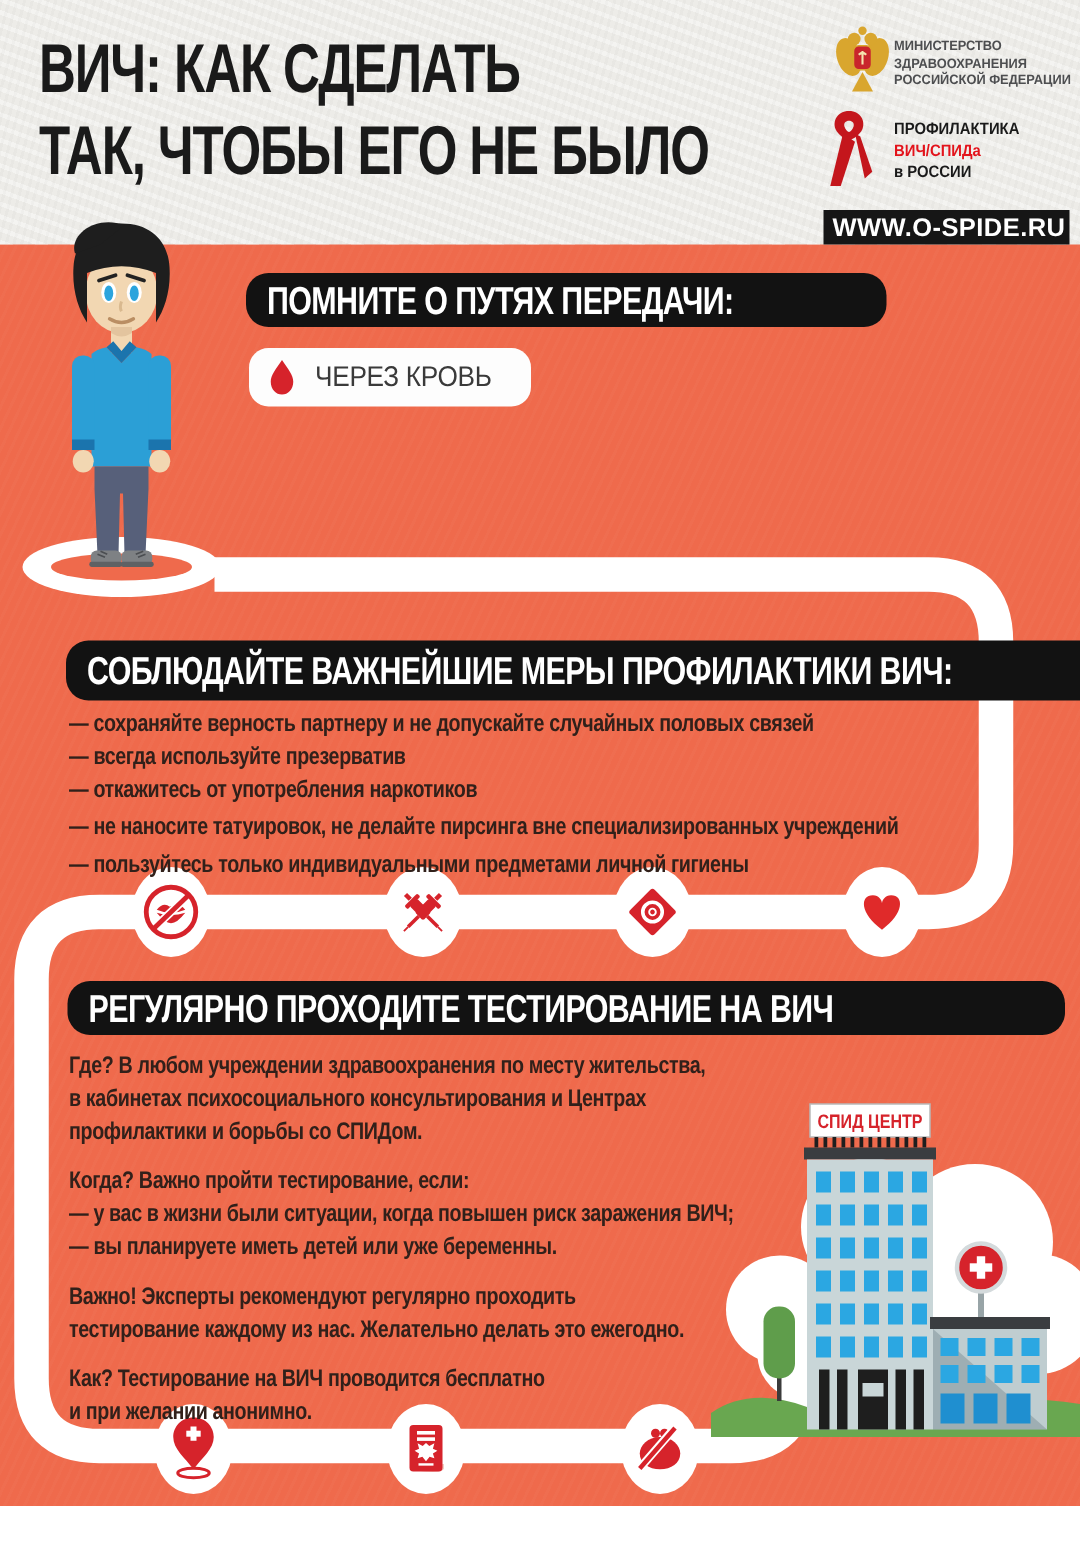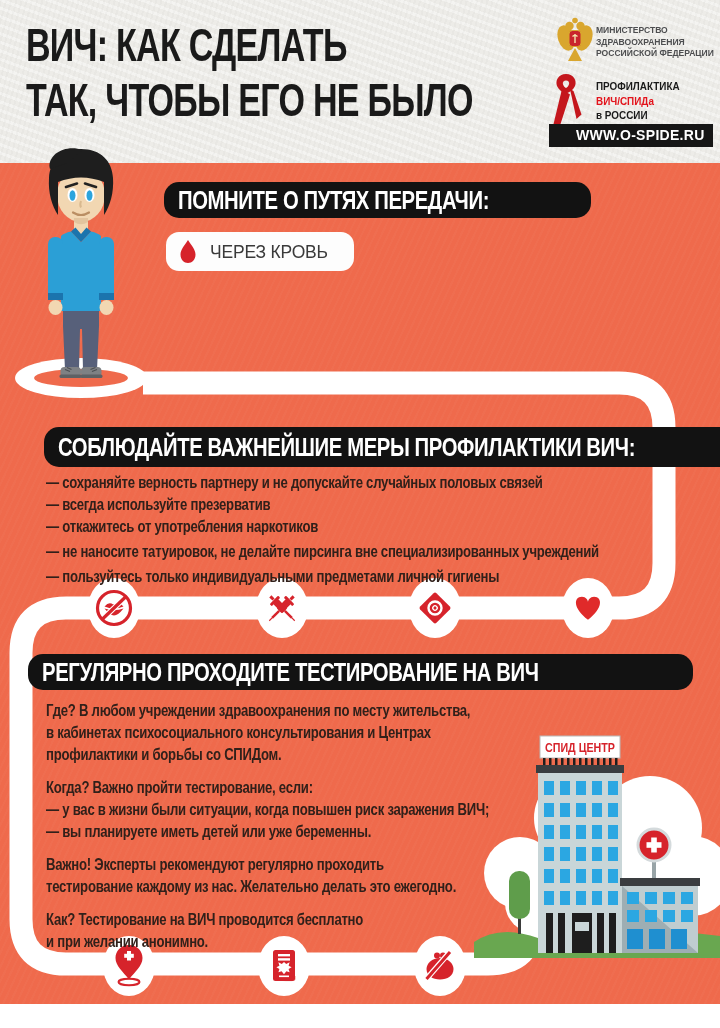--- a/index.html
+++ b/index.html
@@ -11,22 +11,22 @@
   .header{left:0;top:0;width:720px;height:163px;background:#EDECE8;
     background-image:repeating-linear-gradient(105deg,rgba(0,0,0,.02) 0 2px,transparent 2px 5px),
                      repeating-linear-gradient(20deg,rgba(255,255,255,.4) 0 3px,transparent 3px 8px)}
   .title{left:26px;top:18px;font-size:46px;line-height:55px;font-weight:700;color:#1A1A1A;
     letter-spacing:-1px;white-space:pre-line;transform:scaleX(.74);transform-origin:0 0}
   .ministry-text{left:596px;top:25px;font-size:9px;line-height:11.5px;font-weight:700;color:#4D4E50;
     transform:scaleX(.95);transform-origin:0 0;white-space:nowrap}
   .prevlogo-text{left:596px;top:79px;font-size:11px;line-height:14.5px;font-weight:700;color:#1A1A1A;
     transform:scaleX(.9);transform-origin:0 0;white-space:nowrap}
   .prevlogo-text .red{color:#E3131B}
-  .webbar{left:549px;top:124px;width:164px;height:23px;background:#161616;color:#fff;
-    font-size:14px;font-weight:700;line-height:23px;padding-left:27px;letter-spacing:.3px;box-sizing:border-box}
+  .webbar{left:549px;top:140px;width:164px;height:23px;background:#161616;color:#fff;
+    font-size:17px;font-weight:700;line-height:23px;padding-left:6px;letter-spacing:.3px;box-sizing:border-box}
   
   .banner{background:#121212;border-radius:15px;padding:4px 14px;display:inline-block}
   .banner span{display:inline-block;font-size:26px;line-height:28px;font-weight:700;color:#fff;
     letter-spacing:-.5px;transform:scaleX(.78);transform-origin:0 50%;white-space:nowrap}
   
   .pill{height:39px;background:#FDFDFD;border-radius:13px;display:inline-flex;align-items:center;
     padding:0 16px 0 10px}
   .pill svg{margin-right:10px;flex:0 0 auto}
   .pill .lbl{font-size:19px;color:#3A3A3A;letter-spacing:-.2px;white-space:nowrap;
     display:inline-block;transform:scaleX(.92);transform-origin:0 50%}
@@ -199,21 +199,21 @@
   </div>
 
   <div class="abs measures">
     <div>— сохраняйте верность партнеру и не допускайте случайных половых связей</div>
     <div>— всегда используйте презерватив</div>
     <div>— откажитесь от употребления наркотиков</div>
     <div>— не наносите татуировок, не делайте пирсинга вне специализированных учреждений</div>
     <div>— пользуйтесь только индивидуальными предметами личной гигиены</div>
   </div>
 
-  <div class="abs banner" style="left:28px;top:654px">
+  <div class="abs banner" style="left:45px;top:654px">
     <span>РЕГУЛЯРНО ПРОХОДИТЕ ТЕСТИРОВАНИЕ НА ВИЧ</span>
   </div>
 
   <div class="abs testtext">
     <p>Где? В  любом учреждении здравоохранения по месту жительства,
 в кабинетах психосоциального консультирования и Центрах
 профилактики и борьбы со СПИДом.</p>
     <p>Когда? Важно пройти тестирование, если:
 — у вас в жизни были ситуации, когда повышен риск заражения ВИЧ;
 — вы планируете иметь детей или уже беременны.</p>

